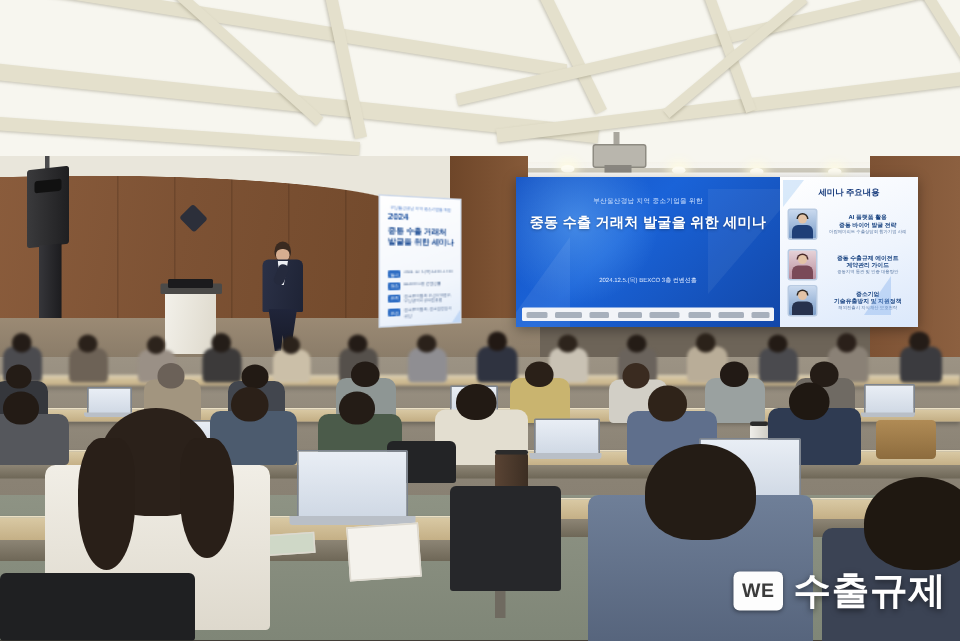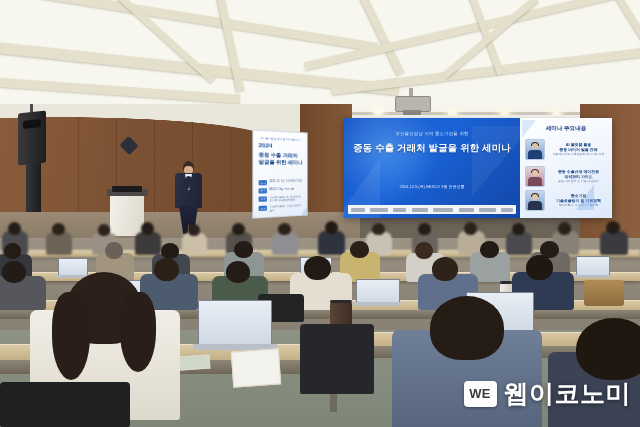--- a/index.html
+++ b/index.html
@@ -473,16 +473,16 @@
   <div class="head" style="left:430px;top:296px;width:74px;height:64px;background:#241c15;border-radius:50% 50% 42% 42%;"></div>
 
   <div class="torso" style="left:548px;top:352px;width:130px;height:80px;background:#3b4354;"></div>
   <div class="head" style="left:576px;top:318px;width:76px;height:62px;background:#1f1811;border-radius:50% 50% 44% 44%;"></div>
 
   <div class="chair-back" style="left:0;top:382px;width:130px;height:45px;background:#1f2022;"></div>
   <div class="chair-back" style="left:300px;top:324px;width:74px;height:70px;background:#26272a;"></div>
 
   <div class="watermark">
     <div class="wm-badge">WE</div>
-    <div class="wm-text">웹이코노미</div>
+    <div class="wm-text">수출규제</div>
   </div>
 
 </div>
 
 </body></html>

